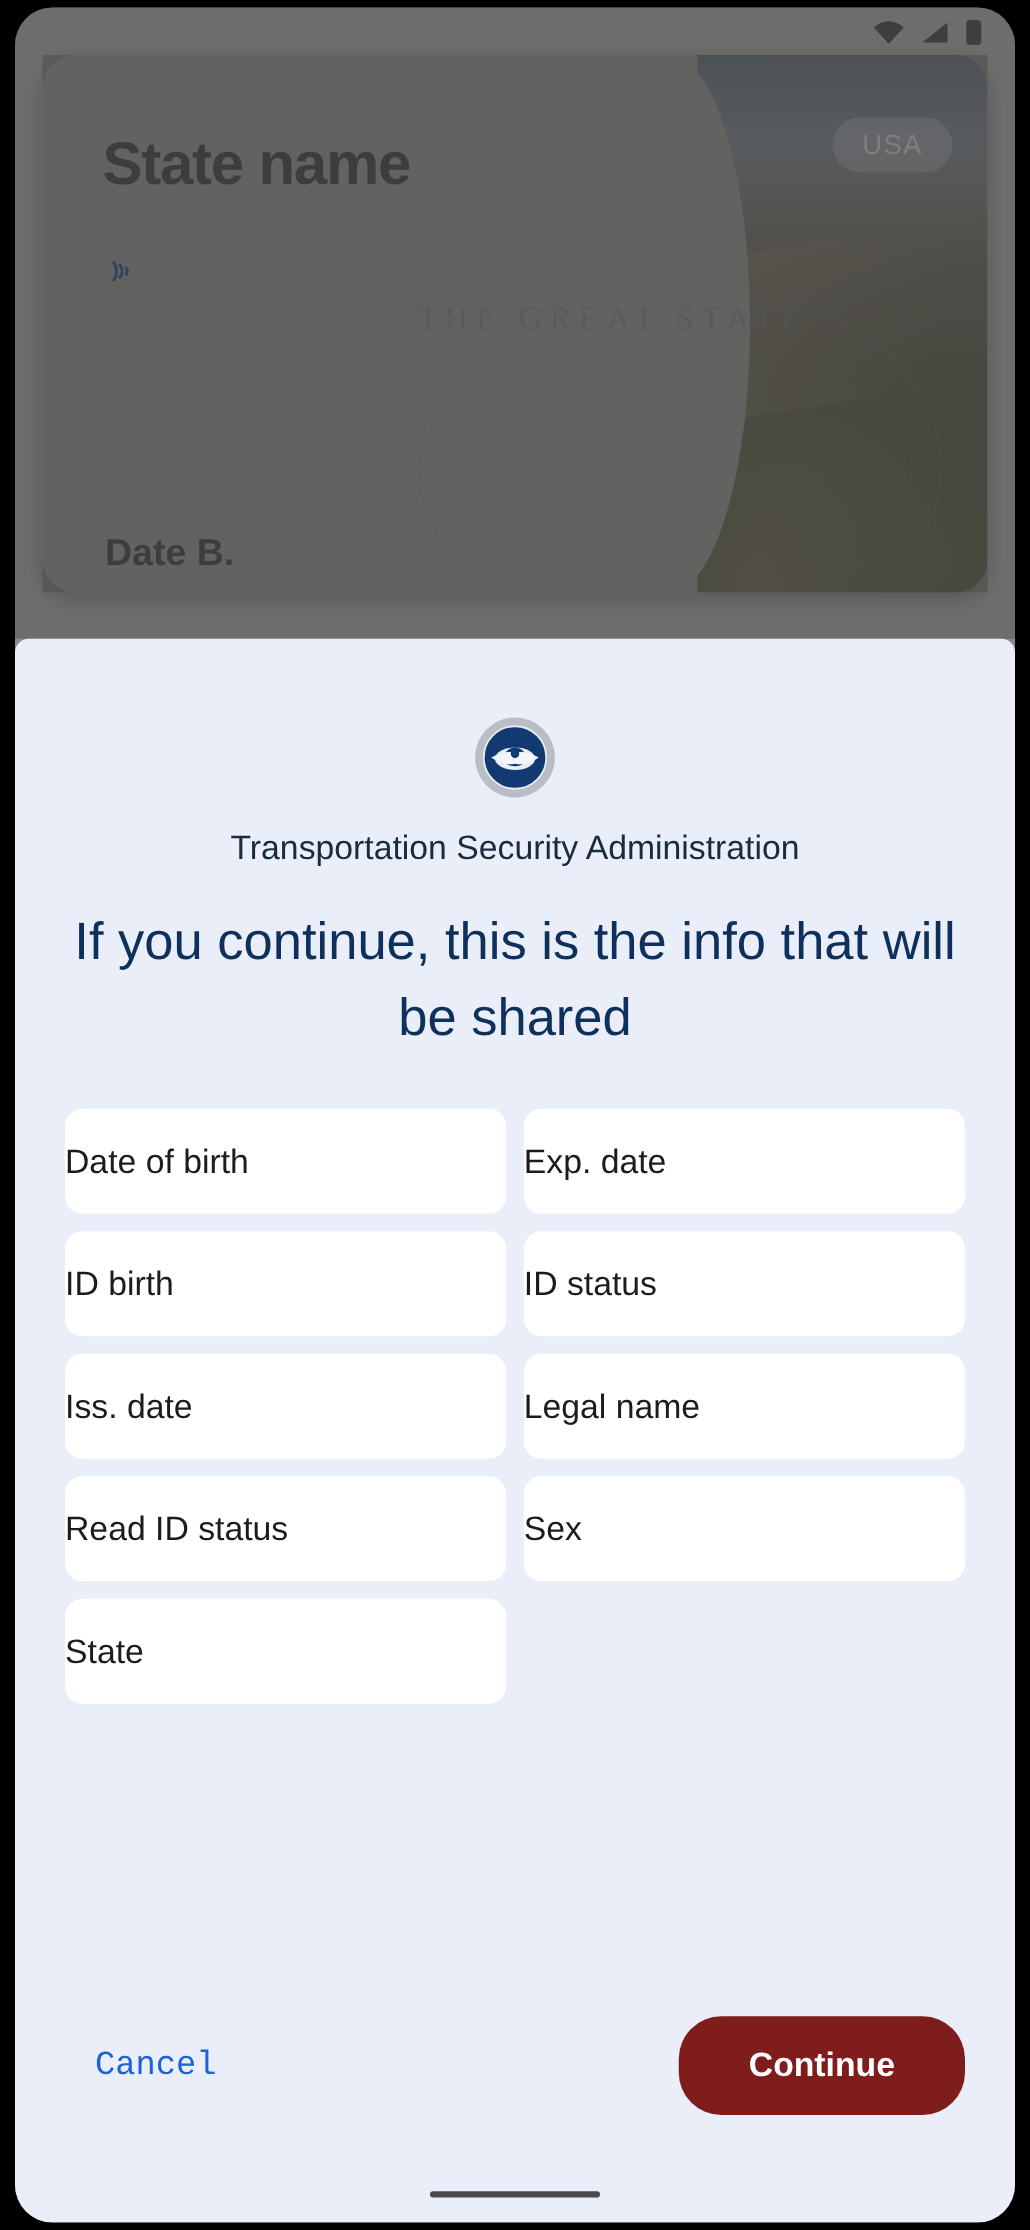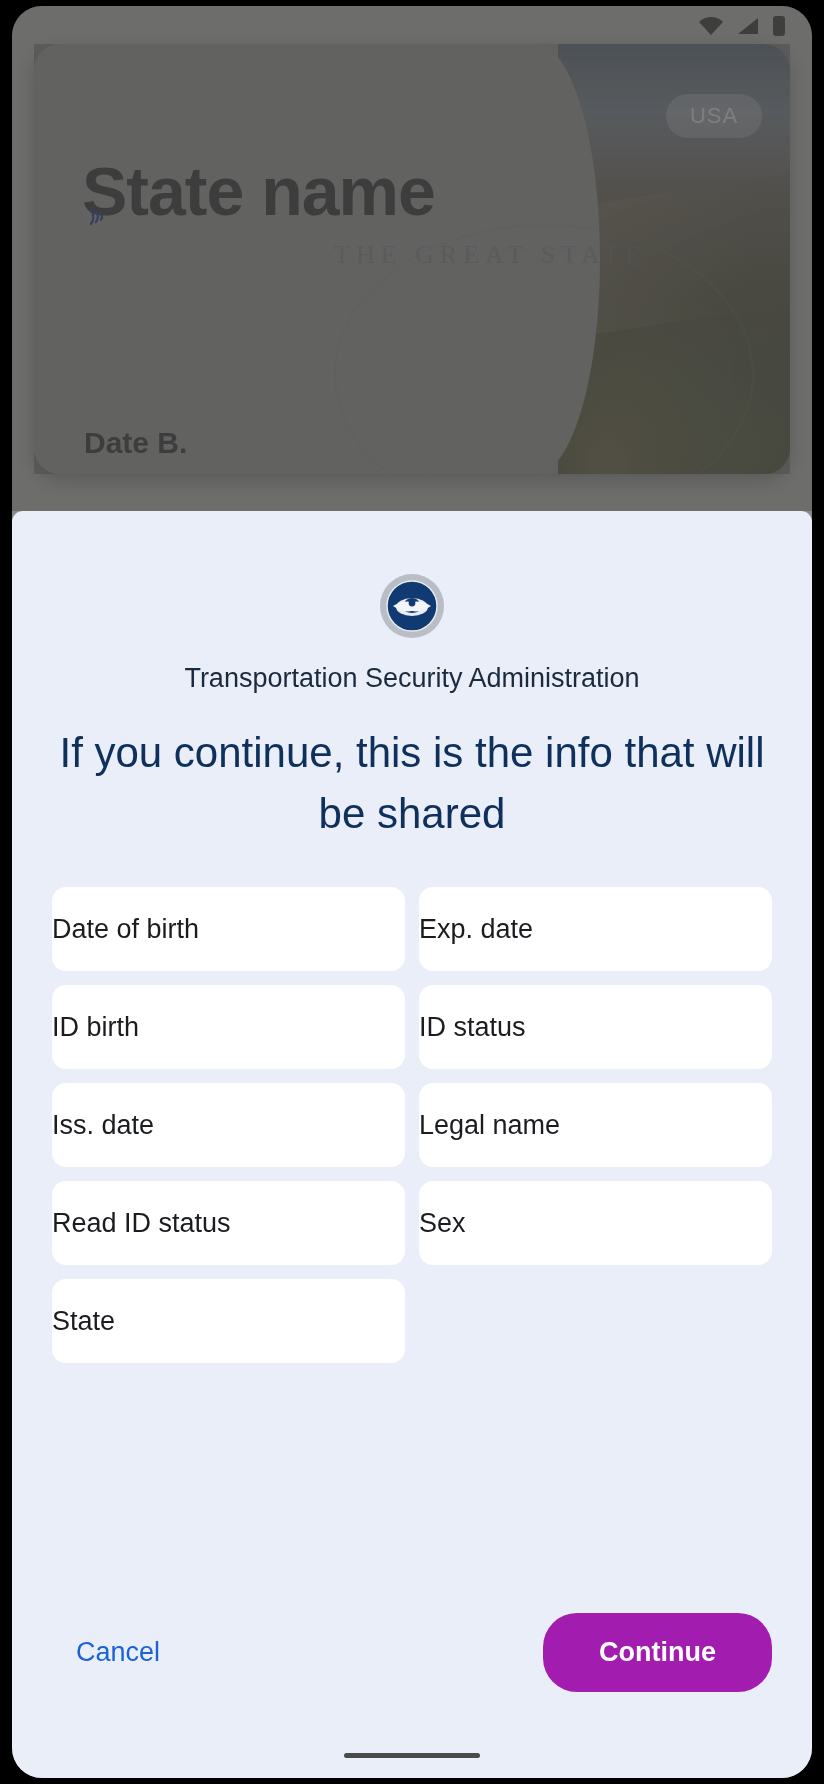--- a/index.html
+++ b/index.html
@@ -105,25 +105,24 @@
     width: 420px;
     text-align: left;
     font-size: 26px;
     letter-spacing: 6px;
     color: rgba(110,118,142,.55);
     font-family: "Liberation Serif", serif;
   }
   .state-name {
     position: absolute;
     left: 48px; top: 60px;
-    font-size: 68px;
+    font-size: 48px;
     font-weight: bold;
     color: #2f3033;
     letter-spacing: -1px;
-    margin-top: 48px;
   }
   .lic-line {
     position: absolute;
     left: 50px; top: 160px;
     display: flex;
     align-items: center;
     gap: 8px;
     font-size: 24px;
     font-weight: bold;
     color: #1b3b8f;
@@ -208,26 +207,26 @@
     left: 40px; right: 40px; bottom: 86px;
     display: flex;
     align-items: center;
     justify-content: space-between;
   }
   .cancel-btn {
     background: none;
     border: none;
     font-size: 27px;
     color: #1a62d6;
-    font-family: Liberation Sans, sans-serif;
+    font-family: Liberation Mono, monospace;
     padding: 18px 24px;
     cursor: pointer;
   }
   .continue-btn {
-    background: #a21caf;
+    background: #7f1d1d;
     border: none;
     color: #fff;
     font-size: 27px;
     font-weight: bold;
     font-family: inherit;
     padding: 24px 56px;
     border-radius: 34px;
     cursor: pointer;
   }
   .home-indicator {

